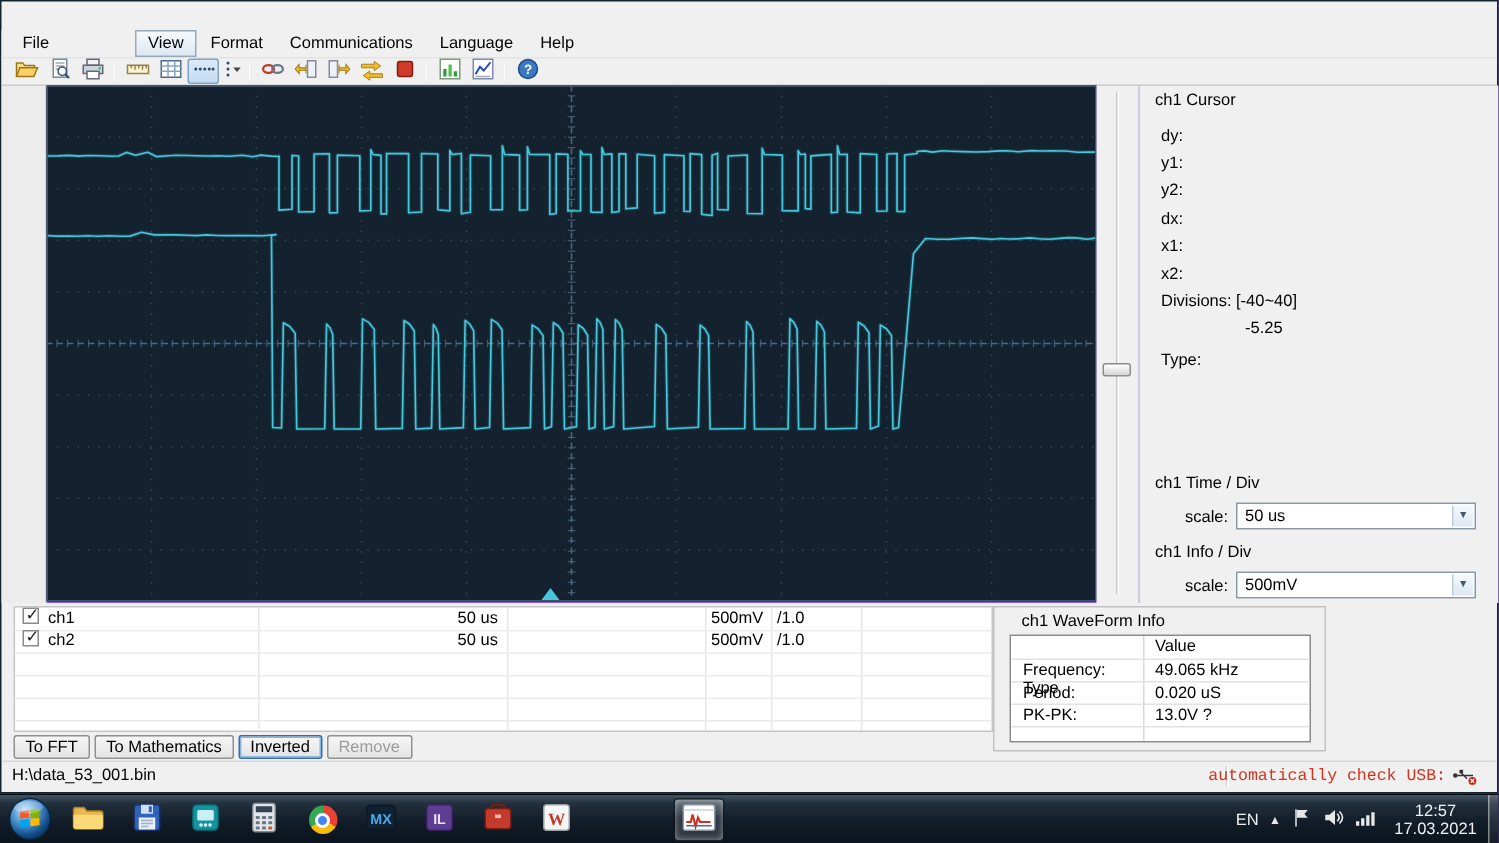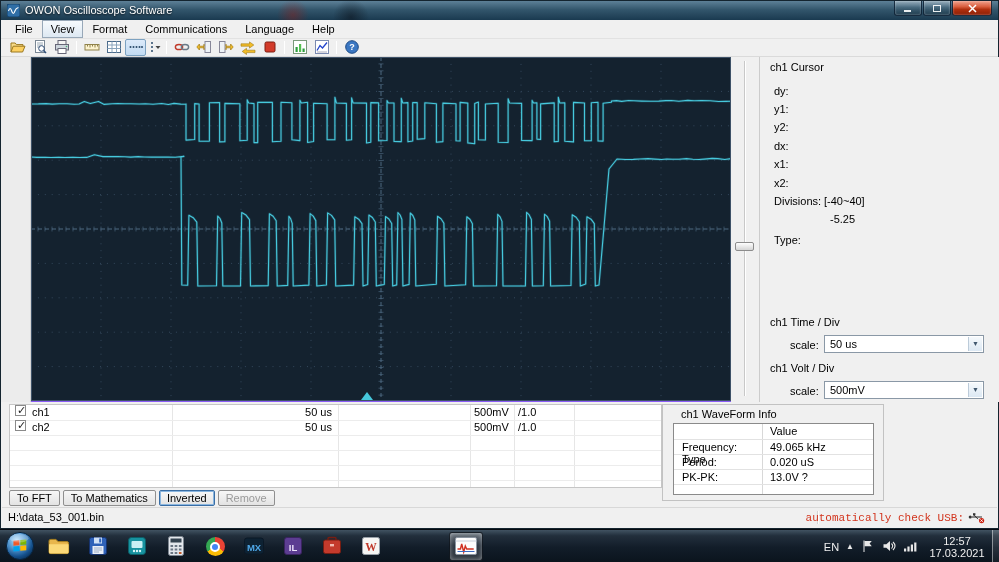--- a/index.html
+++ b/index.html
@@ -18,21 +18,21 @@
 .caption-buttons{position:absolute;right:6px;top:0;display:flex;}
 .cap-btn{width:28px;height:15px;margin-left:1px;display:flex;align-items:center;justify-content:center;
  border:1px solid rgba(15,35,55,.9);border-top:none;border-radius:0 0 3px 3px;
  background:linear-gradient(rgba(255,255,255,.35),rgba(255,255,255,.06) 45%,rgba(0,0,0,.15));
  box-shadow:inset 0 0 2px rgba(255,255,255,.5);}
 .cap-btn.close{width:40px;background:linear-gradient(#f0a08c 0%,#d95f3f 40%,#b0300f 60%,#8c1f06 100%);}
 
 
 .menubar{position:absolute;top:19px;left:0;width:100%;height:19px;background:#f0f0f0;border-bottom:1px solid #e2e2e2;display:flex;align-items:center;padding-left:5px;}
 .menu-item{padding:2px 8px;border:1px solid transparent;}
-.menu-item.focused{border:1px solid #98a8b8;background:linear-gradient(#f6fafd,#dde8f2);}
+.menu-item.focused{border:1px solid #98a8b8;background:linear-gradient(#f6fafd,#dde8f2);margin-left:48px;}
 .toolbar{position:absolute;top:38px;left:0;width:100%;height:18px;background:#f0f0f0;border-bottom:1px solid #dadada;display:flex;align-items:center;padding-left:6px;gap:1px;}
 .tb-btn{width:21px;height:17px;display:flex;align-items:center;justify-content:center;border:1px solid transparent;border-radius:2px;}
 .tb-btn.pressed{border-color:#7da2c1;background:linear-gradient(#dceafa,#c2dbf2);}
 .tb-btn.narrow{width:15px;}
 .tb-sep{width:1px;height:13px;background:#c4c4c4;border-right:1px solid #fff;margin:0 3px;}
 
 
 .main{position:absolute;top:56px;left:0;width:999px;height:345px;background:#8b5cf6;}
 .left-gutter{position:absolute;left:0;top:0;width:30px;height:345px;background:#ececec;border-right:1px solid #d6d6d6;}
 .scope{position:absolute;left:30px;top:0;width:700px;height:344px;background:#14222f;}
@@ -92,44 +92,20 @@
 .tray-arrow{font-size:8px;color:#e8e8e8;}
 .tray-clock{text-align:center;line-height:12px;font-size:11px;width:64px;}
 .show-desktop{position:absolute;right:0;top:0;width:7px;height:33px;border-left:1px solid rgba(255,255,255,.45);background:linear-gradient(rgba(255,255,255,.14),rgba(255,255,255,.04));}
 </style>
 </head>
 <body>
 
 <div id="screen">
  <div id="app">
 
-  <div class="titlebar">
-    <span class="win-icon"><svg width="13" height="13" viewBox="0 0 13 13">
-            <rect width="13" height="13" rx="2" fill="#2f6ea6" stroke="#12406a"></rect>
-            <path d="M1.5 7 q1.6 -5 3.2 0 t3.2 0 q1 -3 3.5 -3.5" fill="none" stroke="#fff" stroke-width="1.1"></path>
-          </svg></span>
-    <span class="title">OWON Oscilloscope Software</span>
-    <div class="caption-buttons">
-      <div class="cap-btn">
-            <svg width="10" height="9">
-              <rect x="1" y="6" width="7" height="2" fill="#fff" opacity="0.9"></rect>
-            </svg>
-          </div>
-      <div class="cap-btn">
-            <svg width="10" height="9">
-              <rect x="1.5" y="1.5" width="7" height="6" fill="none" stroke="#fff" stroke-opacity="0.9"></rect>
-            </svg>
-          </div>
-      <div class="cap-btn close">
-            <svg width="11" height="9">
-              <path d="M2 1 L9 8 M9 1 L2 8" stroke="#fff" stroke-width="1.5"></path>
-            </svg>
-          </div>
-    </div>
-  </div>
 
   <div class="menubar" id="menubar">
         <span class="menu-item">File</span>
         <span class="menu-item focused">View</span>
         <span class="menu-item">Format</span>
         <span class="menu-item">Communications</span>
         <span class="menu-item">Language</span>
         <span class="menu-item">Help</span>
       </div>
   <div class="toolbar" id="toolbar">
@@ -441,21 +417,21 @@
       <div class="rp-label" style="left:14px;top:138px">Divisions:</div>
       <div class="rp-label" style="left:64px;top:138px">[-40~40]</div>
       <div class="rp-label" style="left:70px;top:156px">-5.25</div>
       <div class="rp-label" style="left:14px;top:177px">Type:</div>
       <div class="rp-title" style="top:259px">ch1 Time / Div</div>
       <div class="rp-label" style="left:30px;top:282px">scale:</div>
       <div class="combo" style="left:64px;top:278px">
         <span class="val">50 us</span>
         <span class="arrow">▼</span>
       </div>
-      <div class="rp-title" style="top:305px">ch1 Volt / Div</div>
+      <div class="rp-title" style="top:305px">ch1 Info / Div</div>
       <div class="rp-label" style="left:30px;top:328px">scale:</div>
       <div class="combo" style="left:64px;top:324px">
         <span class="val">500mV</span>
         <span class="arrow">▼</span>
       </div>
     </div>
   </div>
 
   <div class="channel-table" id="channel-table">
         <div class="ct-vline" style="left: 162px;"></div>

